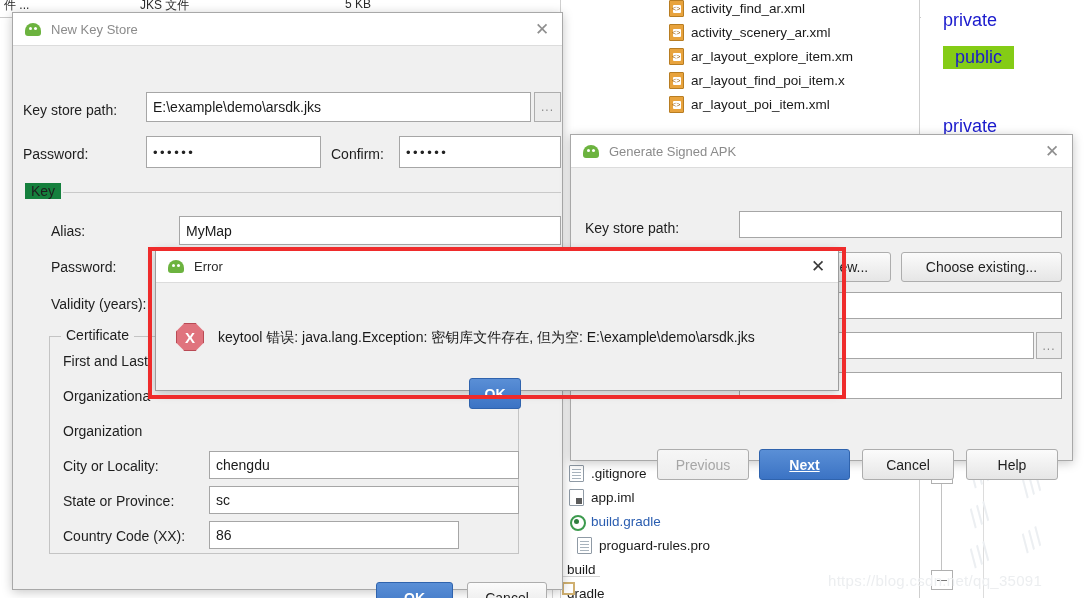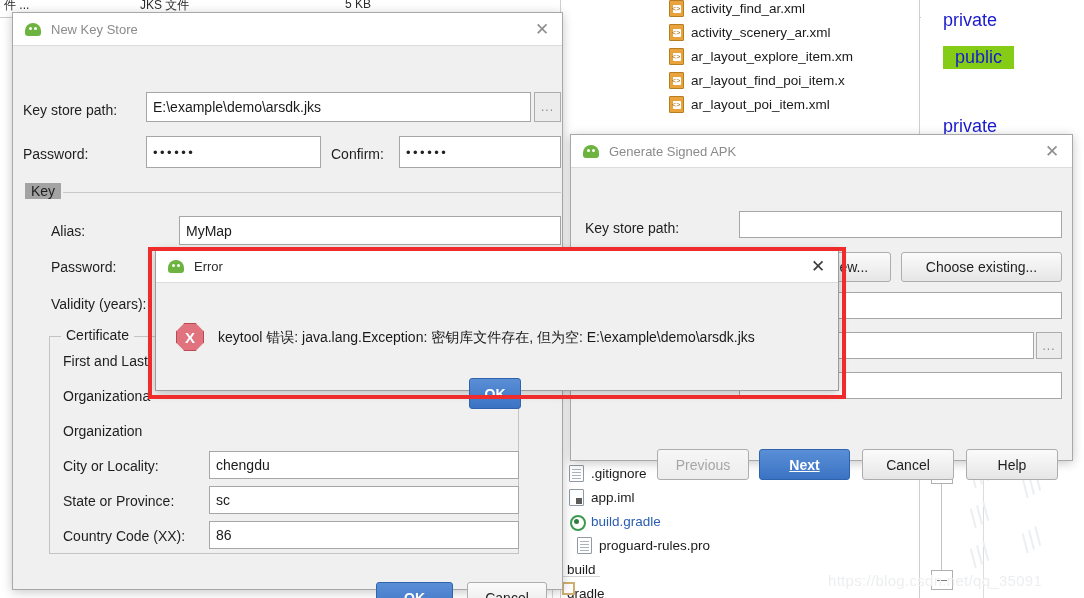--- a/index.html
+++ b/index.html
@@ -169,21 +169,21 @@
   .btn u { text-decoration:underline; }
 
   .group {
     position:absolute; border:1px solid #c4c4c4;
   }
   .group-title {
     position:absolute; top:-9px; left:9px; background:#f0f0f0; padding:0 5px;
     font-size:14px; color:#1e1e1e; white-space:nowrap;
   }
   .section-title {
-    position:absolute; font-size:14px; color:#1e1e1e; background:#a3a3a3;
+    position:absolute; font-size:14px; color:#1e1e1e; background:#15803d;
     padding:0 6px; white-space:nowrap;
   }
   .sep-line { position:absolute; height:1px; background:#c9c9c9; }
 
   
   #dlg-keystore { left:12px; top:12px; width:551px; height:578px; }
 
   
   #dlg-apk { left:570px; top:134px; width:503px; height:327px; }
 
@@ -328,21 +328,21 @@
       <span class="frm-label" style="left:50px; top:342px;">Organizationa</span>
       <span class="frm-label" style="left:50px; top:377px;">Organization</span>
 
       <span class="frm-label" style="left:50px; top:412px;">City or Locality:</span>
       <div class="txt" style="left:196px; top:405px; width:310px; height:28px;">chengdu</div>
 
       <span class="frm-label" style="left:50px; top:447px;text-align:center;">State or Province:</span>
       <div class="txt" style="left:196px; top:440px; width:310px; height:28px;">sc</div>
 
       <span class="frm-label" style="left:50px; top:482px;">Country Code (XX):</span>
-      <div class="txt" style="left:196px; top:475px; width:310px; height:28px;">86</div>
+      <div class="txt" style="left:196px; top:475px; width:250px; height:28px;">86</div>
 
       <div class="btn primary" style="left:363px; top:536px; width:77px; height:31px;">OK</div>
       <div class="btn" style="left:454px; top:536px; width:80px; height:31px;">Cancel</div>
     </div>
   </div>
 
   <div class="dialog" id="dlg-apk">
     <div class="dlg-titlebar">
       <span class="android-ico"></span>
       <span class="dlg-title">Generate Signed APK</span>

